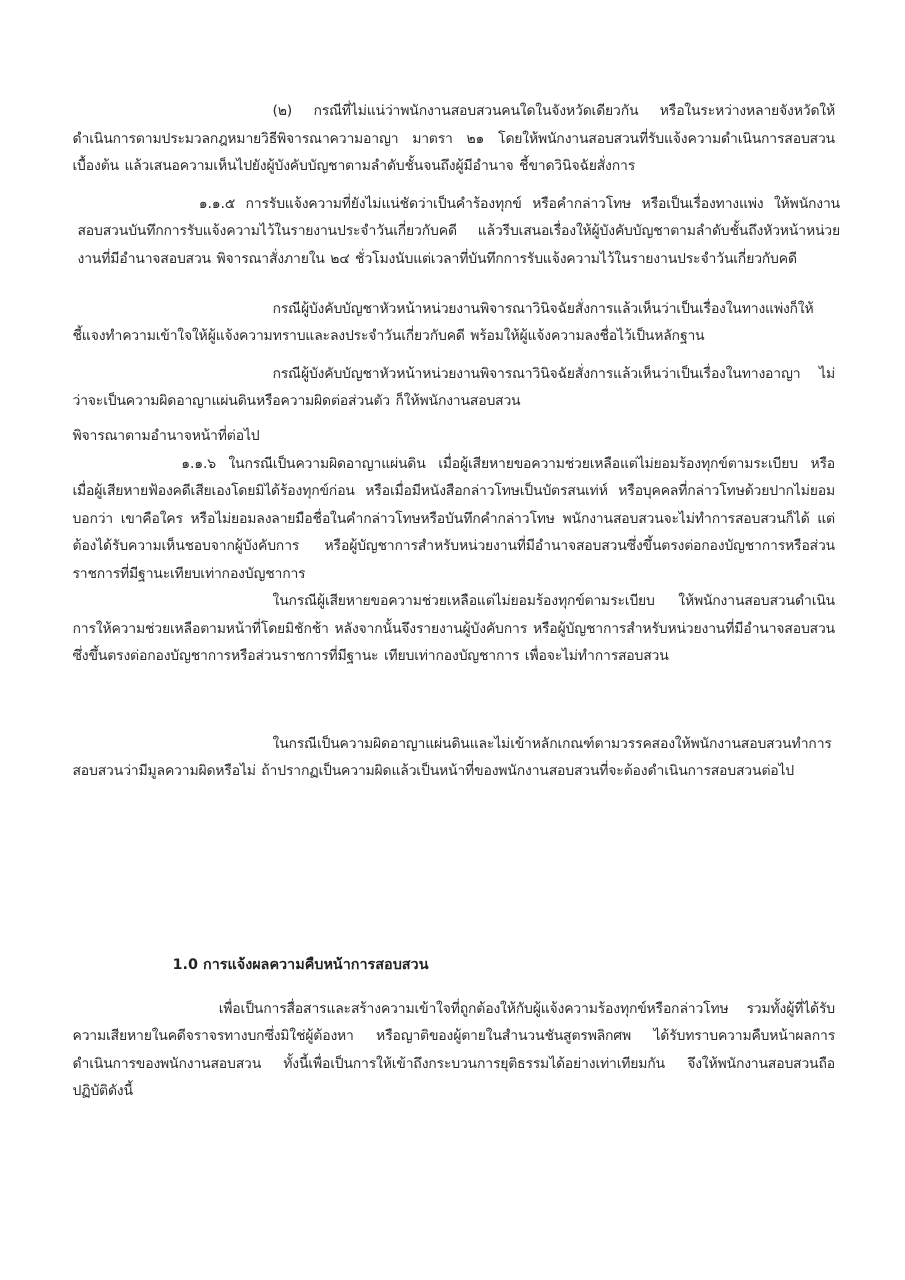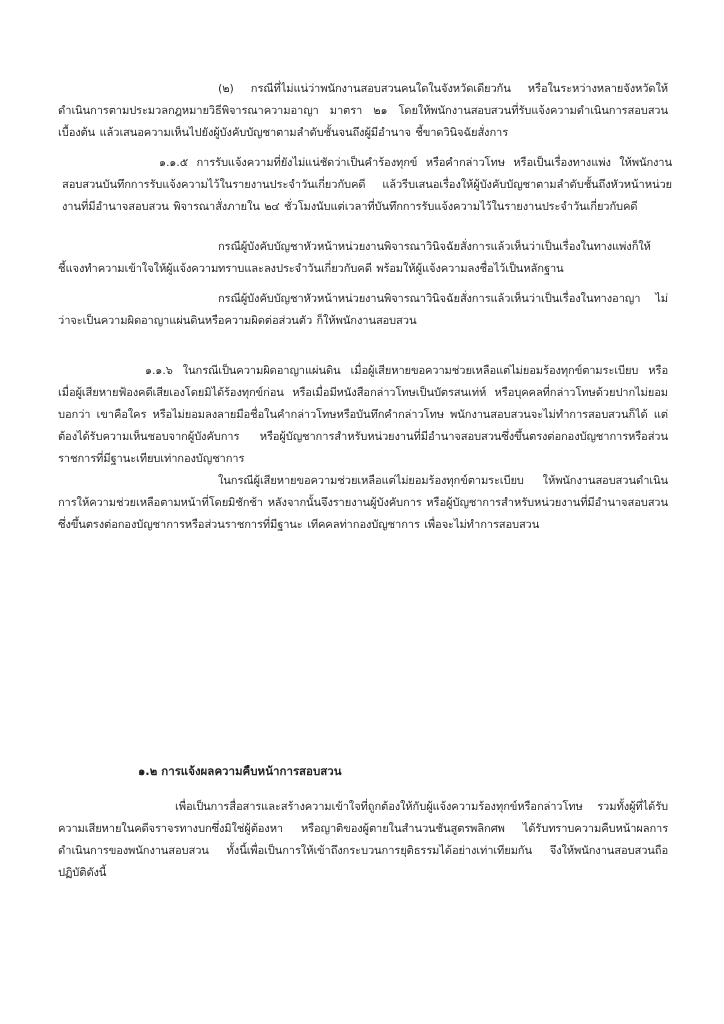--- a/index.html
+++ b/index.html
@@ -54,24 +54,26 @@
 <div class="page">
 
   <p class="para indent-160" style="top:78px; margin:0;">(๒) กรณีที่ไม่แน่ว่าพนักงานสอบสวนคนใดในจังหวัดเดียวกัน หรือในระหว่างหลายจังหวัดให้ดำเนินการตามประมวลกฎหมายวิธีพิจารณาความอาญา มาตรา ๒๑ โดยให้พนักงานสอบสวนที่รับแจ้งความดำเนินการสอบสวนเบื้องต้น แล้วเสนอความเห็นไปยังผู้บังคับบัญชาตามลำดับชั้นจนถึงผู้มีอำนาจ ชี้ขาดวินิจฉัยสั่งการ</p>
 
   <p class="para indent-97" style="top:148px; margin:4px;">๑.๑.๕ การรับแจ้งความที่ยังไม่แน่ชัดว่าเป็นคำร้องทุกข์ หรือคำกล่าวโทษ หรือเป็นเรื่องทางแพ่ง ให้พนักงานสอบสวนบันทึกการรับแจ้งความไว้ในรายงานประจำวันเกี่ยวกับคดี แล้วรีบเสนอเรื่องให้ผู้บังคับบัญชาตามลำดับชั้นถึงหัวหน้าหน่วยงานที่มีอำนาจสอบสวน พิจารณาสั่งภายใน ๒๔ ชั่วโมงนับแต่เวลาที่บันทึกการรับแจ้งความไว้ในรายงานประจำวันเกี่ยวกับคดี</p>
 
   <p class="para indent-160" style="top:236px; margin:0;">กรณีผู้บังคับบัญชาหัวหน้าหน่วยงานพิจารณาวินิจฉัยสั่งการแล้วเห็นว่าเป็นเรื่องในทางแพ่งก็ให้ชี้แจงทำความเข้าใจให้ผู้แจ้งความทราบและลงประจำวันเกี่ยวกับคดี พร้อมให้ผู้แจ้งความลงชื่อไว้เป็นหลักฐาน</p>
 
   <p class="para indent-160" style="top:288px; margin:0;">กรณีผู้บังคับบัญชาหัวหน้าหน่วยงานพิจารณาวินิจฉัยสั่งการแล้วเห็นว่าเป็นเรื่องในทางอาญา ไม่ว่าจะเป็นความผิดอาญาแผ่นดินหรือความผิดต่อส่วนตัว ก็ให้พนักงานสอบสวน</p>
 
+  <p class="para indent-0" style="top:338px; margin:0;">พิจารณาตามอำนาจหน้าที่ต่อไป</p>
 
   <p class="para indent-87" style="top:360px; margin:0;">๑.๑.๖ ในกรณีเป็นความผิดอาญาแผ่นดิน เมื่อผู้เสียหายขอความช่วยเหลือแต่ไม่ยอมร้องทุกข์ตามระเบียบ หรือเมื่อผู้เสียหายฟ้องคดีเสียเองโดยมิได้ร้องทุกข์ก่อน หรือเมื่อมีหนังสือกล่าวโทษเป็นบัตรสนเท่ห์ หรือบุคคลที่กล่าวโทษด้วยปากไม่ยอมบอกว่า เขาคือใคร หรือไม่ยอมลงลายมือชื่อในคำกล่าวโทษหรือบันทึกคำกล่าวโทษ พนักงานสอบสวนจะไม่ทำการสอบสวนก็ได้ แต่ต้องได้รับความเห็นชอบจากผู้บังคับการ หรือผู้บัญชาการสำหรับหน่วยงานที่มีอำนาจสอบสวนซึ่งขึ้นตรงต่อกองบัญชาการหรือส่วนราชการที่มีฐานะเทียบเท่ากองบัญชาการ</p>
 
-  <p class="para indent-160" style="top:470px; margin:0;">ในกรณีผู้เสียหายขอความช่วยเหลือแต่ไม่ยอมร้องทุกข์ตามระเบียบ ให้พนักงานสอบสวนดำเนินการให้ความช่วยเหลือตามหน้าที่โดยมิชักช้า หลังจากนั้นจึงรายงานผู้บังคับการ หรือผู้บัญชาการสำหรับหน่วยงานที่มีอำนาจสอบสวนซึ่งขึ้นตรงต่อกองบัญชาการหรือส่วนราชการที่มีฐานะ เทีคคลท่ากองบัญชาการ เพื่อจะไม่ทำการสอบสวน</p>
+  <p class="para indent-160" style="top:470px; margin:0;">ในกรณีผู้เสียหายขอความช่วยเหลือแต่ไม่ยอมร้องทุกข์ตามระเบียบ ให้พนักงานสอบสวนดำเนินการให้ความช่วยเหลือตามหน้าที่โดยมิชักช้า หลังจากนั้นจึงรายงานผู้บังคับการ หรือผู้บัญชาการสำหรับหน่วยงานที่มีอำนาจสอบสวนซึ่งขึ้นตรงต่อกองบัญชาการหรือส่วนราชการที่มีฐานะ เทียบเท่ากองบัญชาการ เพื่อจะไม่ทำการสอบสวน</p>
 
 
+  <p class="para indent-160" style="top:584px; margin:0;">ในกรณีเป็นความผิดอาญาแผ่นดินและไม่เข้าหลักเกณฑ์ตามวรรคสองให้พนักงานสอบสวนทำการสอบสวนว่ามีมูลความผิดหรือไม่ ถ้าปรากฏเป็นความผิดแล้วเป็นหน้าที่ของพนักงานสอบสวนที่จะต้องดำเนินการสอบสวนต่อไป</p>
 
-  <div class="heading">๑.๒ การแจ้งผลความคืบหน้าการสอบสวน</div>
+  <div class="heading">1.0 การแจ้งผลความคืบหน้าการสอบสวน</div>
 
   <p class="para indent-117" style="top:796px; margin:0; text-indent:117px;">เพื่อเป็นการสื่อสารและสร้างความเข้าใจที่ถูกต้องให้กับผู้แจ้งความร้องทุกข์หรือกล่าวโทษ รวมทั้งผู้ที่ได้รับความเสียหายในคดีจราจรทางบกซึ่งมิใช่ผู้ต้องหา หรือญาติของผู้ตายในสำนวนชันสูตรพลิกศพ ได้รับทราบความคืบหน้าผลการดำเนินการของพนักงานสอบสวน ทั้งนี้เพื่อเป็นการให้เข้าถึงกระบวนการยุติธรรมได้อย่างเท่าเทียมกัน จึงให้พนักงานสอบสวนถือปฏิบัติดังนี้</p>
 
 </div>
 
 </body></html>

